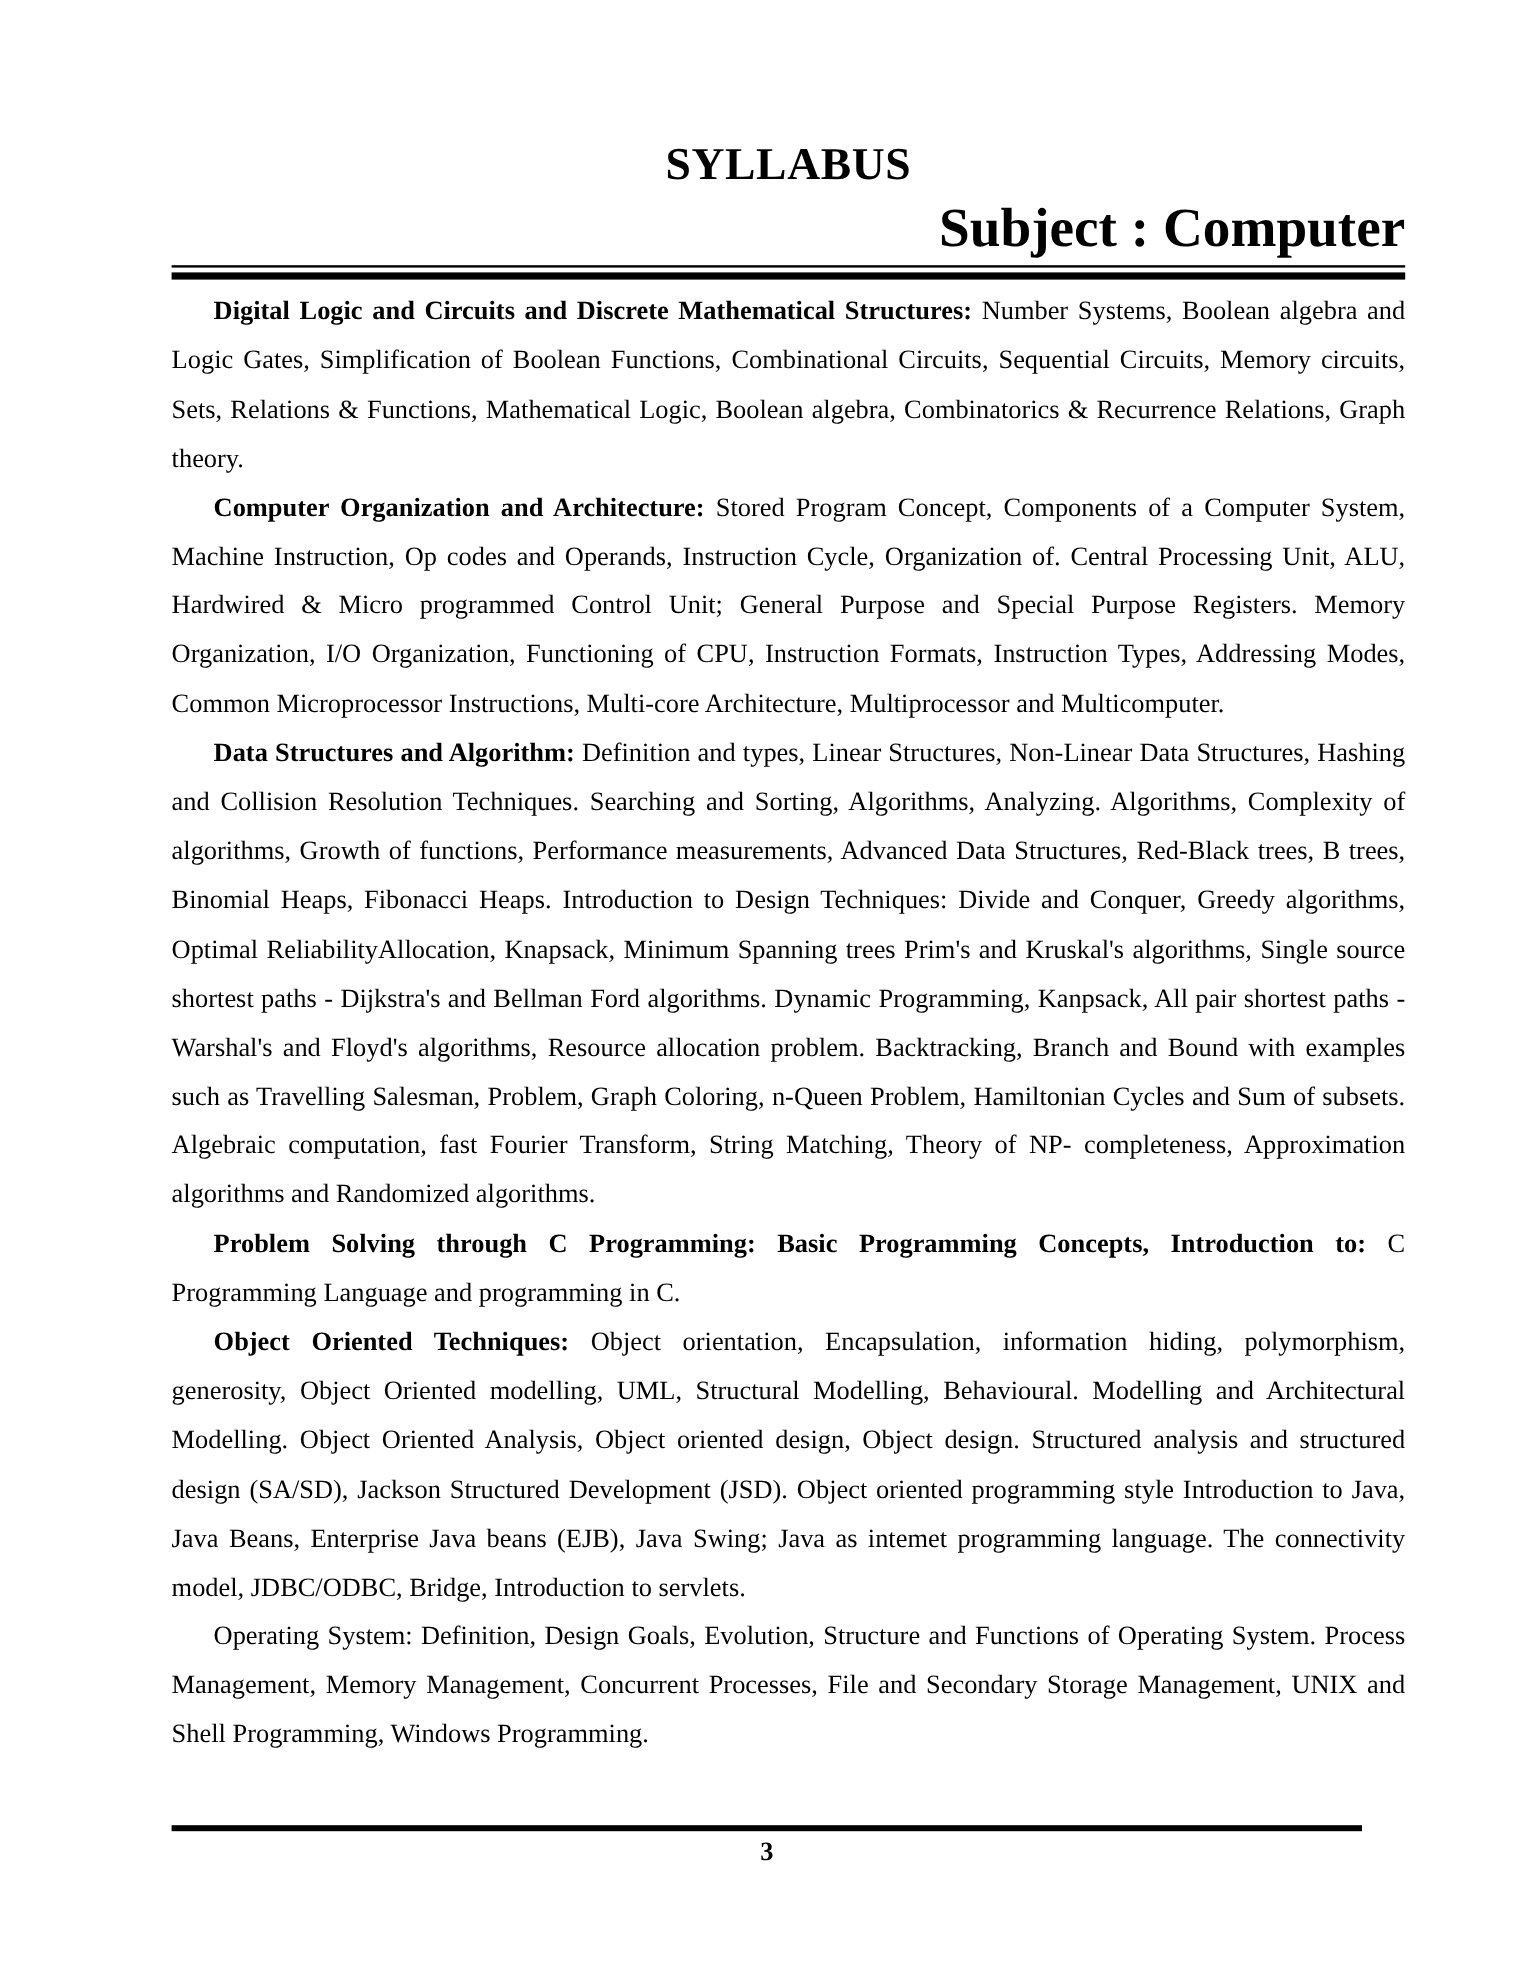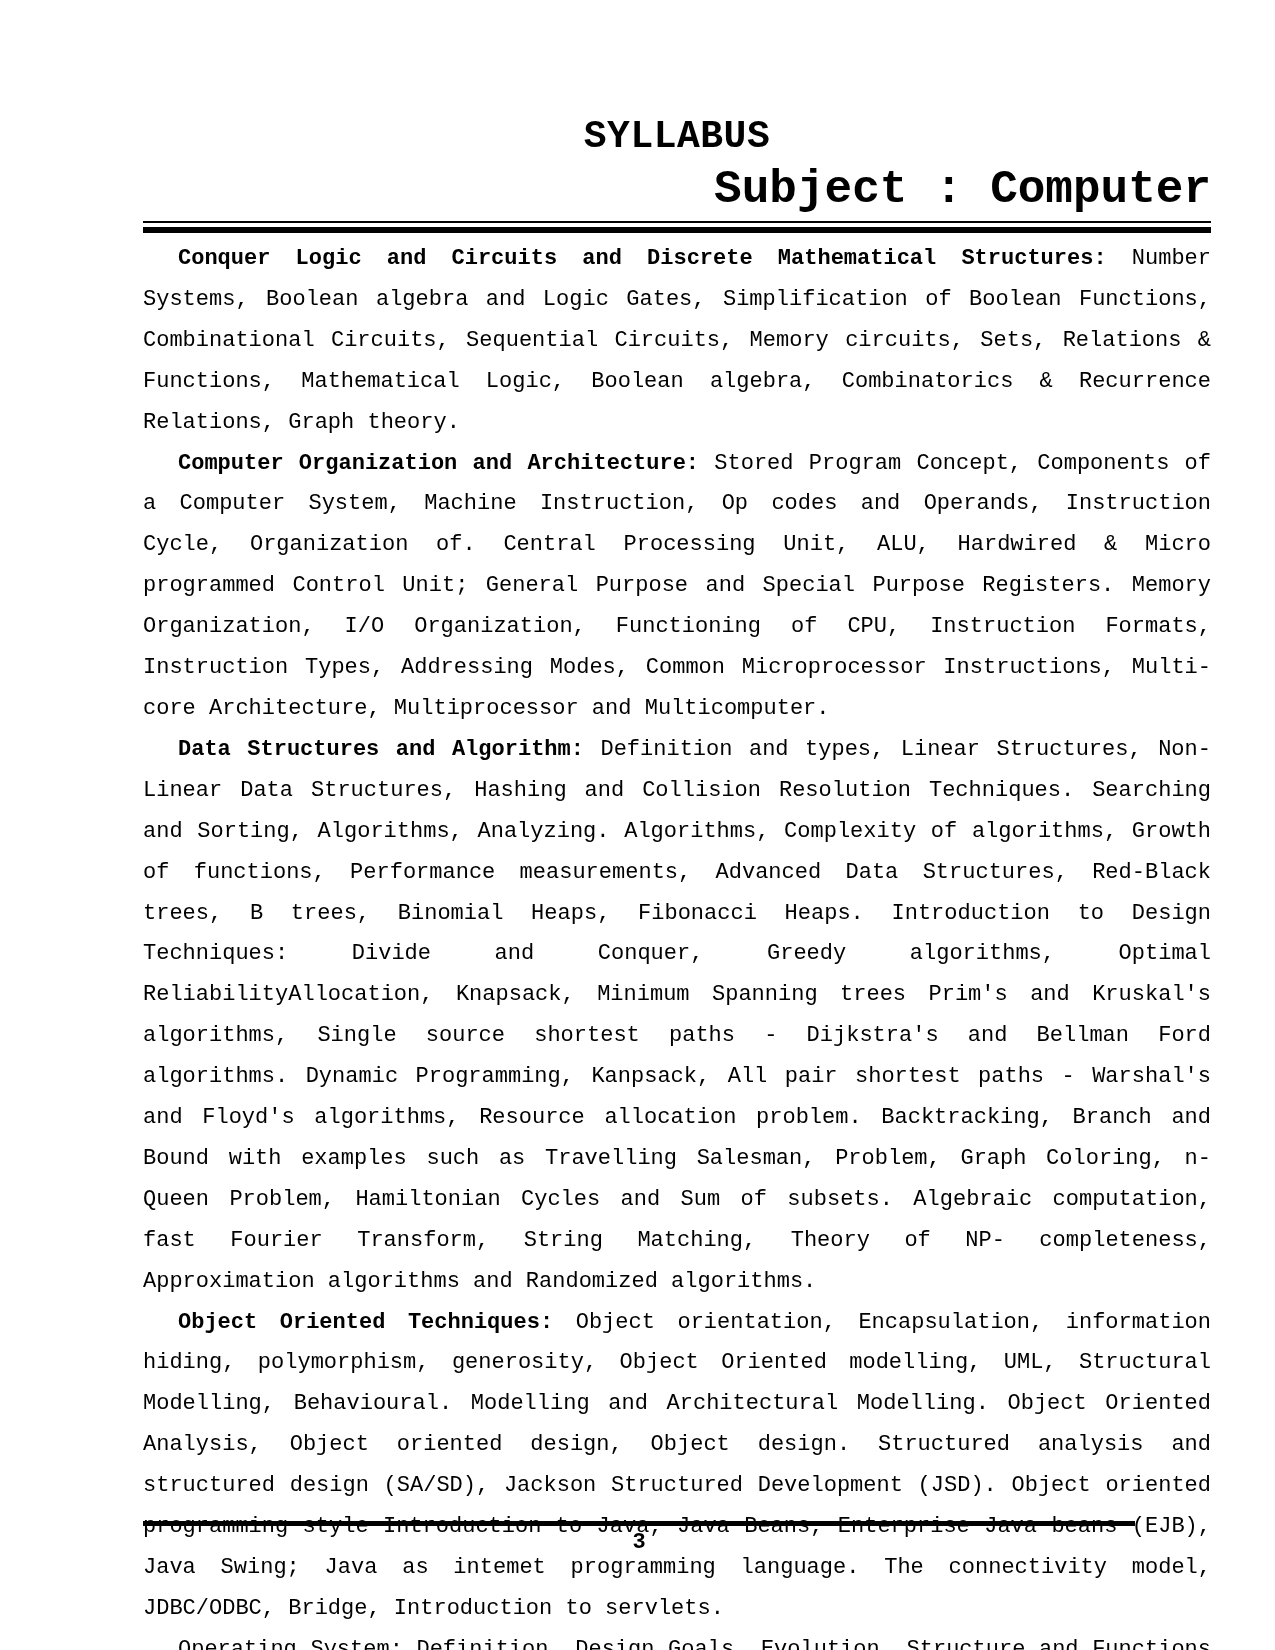--- a/index.html
+++ b/index.html
@@ -13,22 +13,21 @@
     font-family: "Liberation Serif", serif;
     color: #000000;
     position: relative;
     overflow: hidden;
   }
   .page {
     position: relative;
     box-sizing: border-box;
     width: 1275px;
     height: 1650px;
-    padding: 112px 64px 0 143px;
-    font-family: Liberation Mono, monospace;
+    padding: 112px 104px 0 143px;
   }
   .doc-title {
     margin: 0;
     text-align: center;
     font-size: 38px;
     line-height: 50px;
     font-weight: bold;
     letter-spacing: 0.5px;
   }
   .doc-subtitle {
@@ -78,26 +77,27 @@
 <body>
 
 <div class="page">
 
   <h1 class="doc-title">SYLLABUS</h1>
   <h2 class="doc-subtitle">Subject : Computer</h2>
   <div class="title-rule"></div>
 
   <div class="body-text">
 
-    <p><b class="para-lead">Conquer Logic and Circuits and Discrete Mathematical Structures:</b><span> Number Systems, Boolean algebra and Logic Gates, Simplification of Boolean Functions, Combinational Circuits, Sequential Circuits, Memory circuits, Sets, Relations &amp; Functions, Mathematical Logic, Boolean algebra, Combinatorics &amp; Recurrence Relations, Graph theory.</span></p>
+    <p><b class="para-lead">Digital Logic and Circuits and Discrete Mathematical Structures:</b><span> Number Systems, Boolean algebra and Logic Gates, Simplification of Boolean Functions, Combinational Circuits, Sequential Circuits, Memory circuits, Sets, Relations &amp; Functions, Mathematical Logic, Boolean algebra, Combinatorics &amp; Recurrence Relations, Graph theory.</span></p>
 
     <p><b class="para-lead">Computer Organization and Architecture:</b><span> Stored Program Concept, Components of a Computer System, Machine Instruction, Op codes and Operands, Instruction Cycle, Organization of. Central Processing Unit, ALU, Hardwired &amp; Micro programmed Control Unit; General Purpose and Special Purpose Registers. Memory Organization, I/O Organization, Functioning of CPU, Instruction Formats, Instruction Types, Addressing Modes, Common Microprocessor Instructions, Multi-core Architecture, Multiprocessor and Multicomputer.</span></p>
 
     <p><b class="para-lead">Data Structures and Algorithm:</b><span> Definition and types, Linear Structures, Non-Linear Data Structures, Hashing and Collision Resolution Techniques. Searching and Sorting, Algorithms, Analyzing. Algorithms, Complexity of algorithms, Growth of functions, Performance measurements, Advanced Data Structures, Red-Black trees, B trees, Binomial Heaps, Fibonacci Heaps. Introduction to Design Techniques: Divide and Conquer, Greedy algorithms, Optimal ReliabilityAllocation, Knapsack, Minimum Spanning trees Prim's and Kruskal's algorithms, Single source shortest paths - Dijkstra's and Bellman Ford algorithms. Dynamic Programming, Kanpsack, All pair shortest paths - Warshal's and Floyd's algorithms, Resource allocation problem. Backtracking, Branch and Bound with examples such as Travelling Salesman, Problem, Graph Coloring, n-Queen Problem, Hamiltonian Cycles and Sum of subsets. Algebraic computation, fast Fourier Transform, String Matching, Theory of NP- completeness, Approximation algorithms and Randomized algorithms.</span></p>
 
+    <p><b class="para-lead">Problem Solving through C Programming: Basic Programming Concepts, Introduction to:</b><span> C Programming Language and programming in C.</span></p>
 
     <p><b class="para-lead">Object Oriented Techniques:</b><span> Object orientation, Encapsulation, information hiding, polymorphism, generosity, Object Oriented modelling, UML, Structural Modelling, Behavioural. Modelling and Architectural Modelling. Object Oriented Analysis, Object oriented design, Object design. Structured analysis and structured design (SA/SD), Jackson Structured Development (JSD). Object oriented programming style Introduction to Java, Java Beans, Enterprise Java beans (EJB), Java Swing; Java as intemet programming language. The connectivity model, JDBC/ODBC, Bridge, Introduction to servlets.</span></p>
 
     <p><b class="para-lead"></b><span>Operating System: Definition, Design Goals, Evolution, Structure and Functions of Operating System. Process Management, Memory Management, Concurrent Processes, File and Secondary Storage Management, UNIX and Shell Programming, Windows Programming.</span></p>
 
   </div>
 
   <div class="footer">
     <div class="footer-rule"></div>
     <div class="page-number">3</div>

